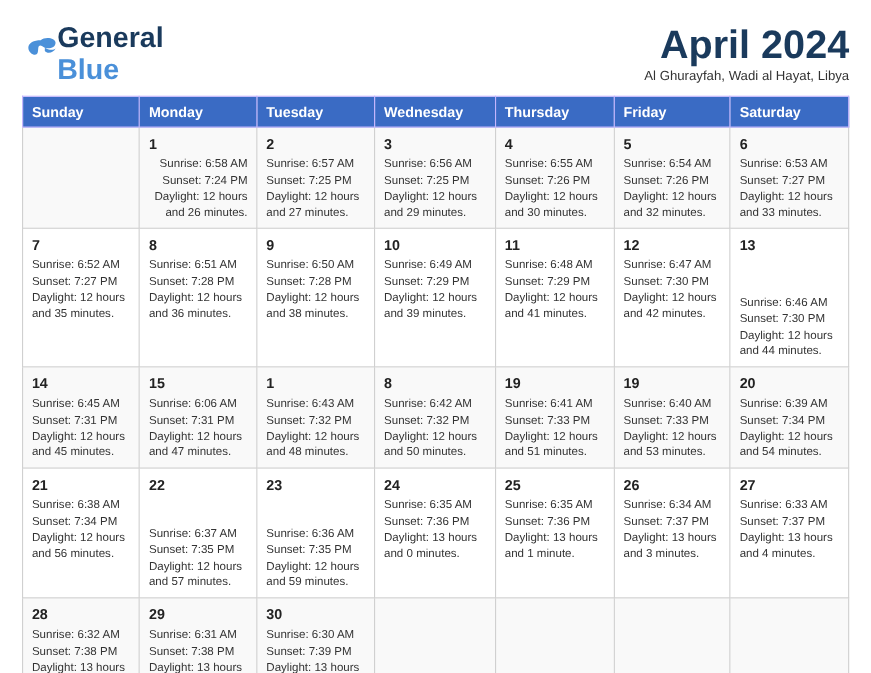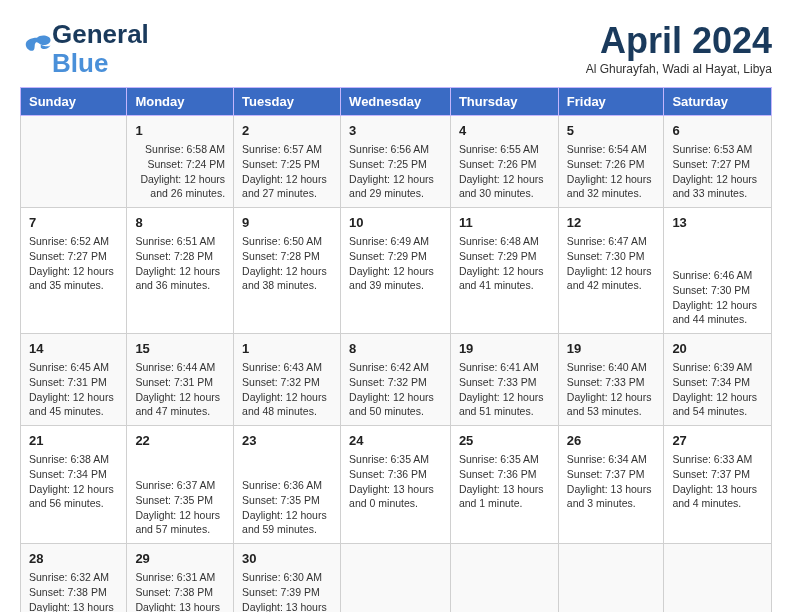--- a/index.html
+++ b/index.html
@@ -222,21 +222,21 @@
       <tr>
         <td>
           <span class="day-number">14</span>
           <div class="day-info" style="white-space: pre-line;">Sunrise: 6:45 AM
 Sunset: 7:31 PM
 Daylight: 12 hours
 and 45 minutes.</div>
         </td>
         <td>
           <span class="day-number">15</span>
-          <div class="day-info" style="white-space: pre-line;">Sunrise: 6:44 AM
+          <div class="day-info" style="white-space: pre-line;">Sunrise: 6:06 AM
 Sunset: 7:31 PM
 Daylight: 12 hours
 and 47 minutes.</div>
         </td>
         <td>
           <span class="day-number">1</span>
           <div class="day-info" style="white-space: pre-line;">Sunrise: 6:43 AM
 Sunset: 7:32 PM
 Daylight: 12 hours
 and 48 minutes.</div>

